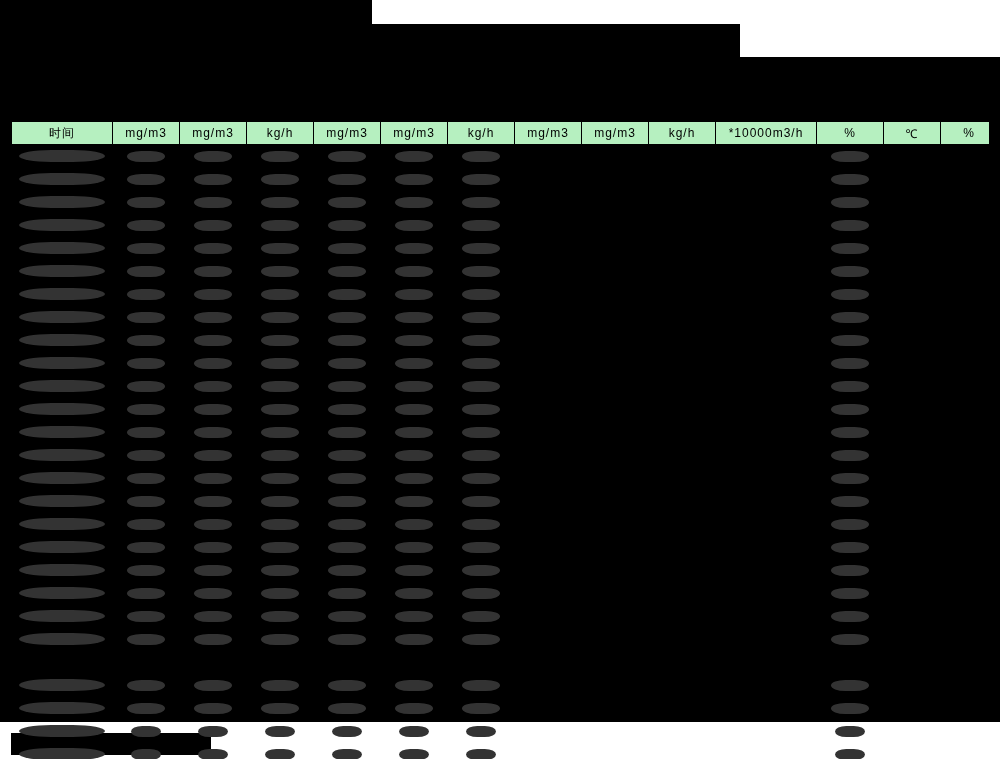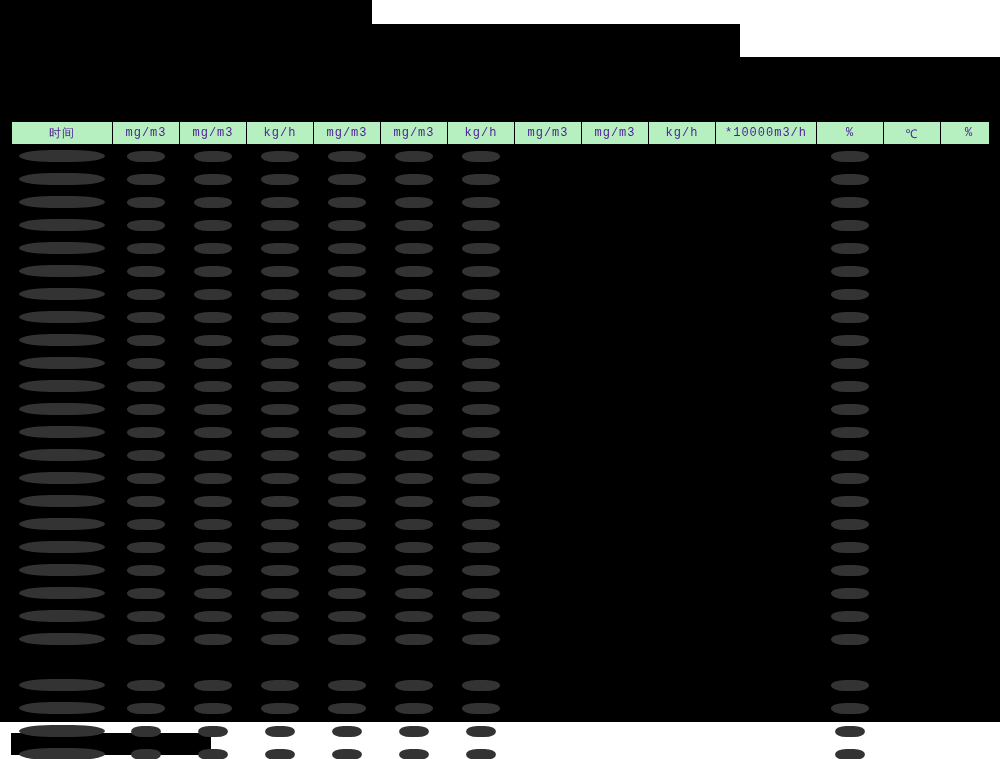--- a/index.html
+++ b/index.html
@@ -48,28 +48,28 @@
     position: absolute;
     left: 11px;
     top: 121px;
     width: 978px;
     border-collapse: collapse;
     table-layout: fixed;
   }
   #data-table th {
     background: #b6f0c0;
     border: 1px solid #000000;
-    font-family: Liberation Mono, monospace;
+    font-family: Liberation Sans, sans-serif;
     font-size: 12px;
     font-weight: normal;
     letter-spacing: 1px;
     height: 22px;
     padding: 0;
     text-align: center;
-    color: #4c1d95;
+    color: #000000;
   }
   #data-table td {
     border: none;
     padding: 0;
     height: 23px;
     text-align: center;
     vertical-align: middle;
   }
 
   

